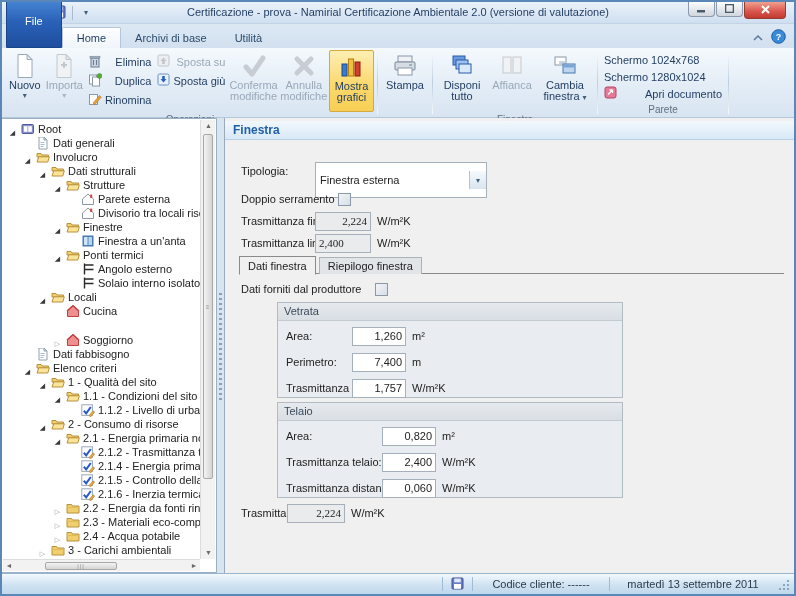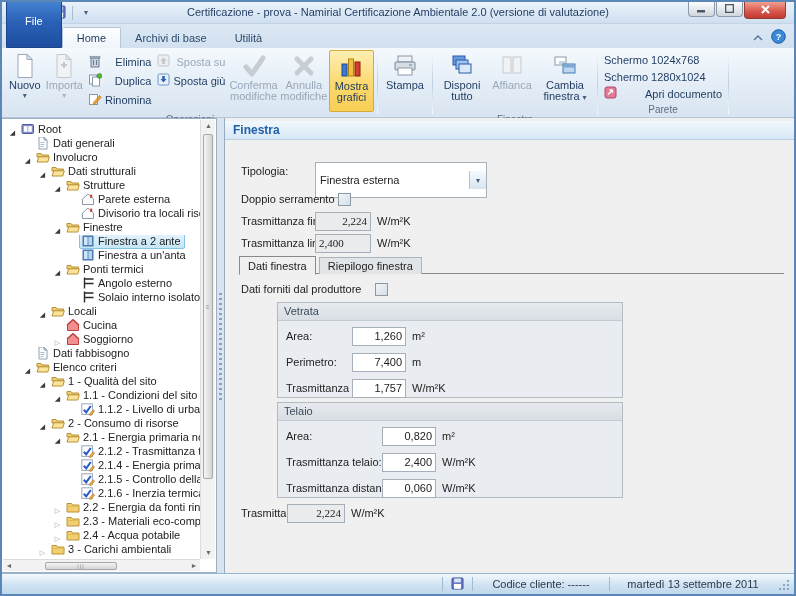--- a/index.html
+++ b/index.html
@@ -442,41 +442,28 @@
                 <svg width="14" height="14">
                   <path d="M1 3.5 h4 l1 1.5 h6.5 v2 H1 z" fill="#f2cf6e" stroke="#b8923a"></path>
                   <path d="M1 12 L2.8 6.8 h10.5 L11.8 12 z" fill="#fbe49a" stroke="#b8923a"></path>
                 </svg>
               </span>
               <span>Finestre</span>
             </span>
           </div>
           <div class="tree-row" style="padding-left: 62px;">
             <span class="tw"></span>
-            <span class="tlbl selected">
+            <span class="tlbl">
               <span class="ticon">
                 <svg width="14" height="14">
                   <rect x="1.5" y="1.5" width="11" height="11" fill="#4a7ab0"></rect>
                   <rect x="3" y="3" width="3.6" height="8" fill="#cfe6f8"></rect>
                   <rect x="7.4" y="3" width="3.6" height="8" fill="#b4d6f0"></rect>
                 </svg>
               </span>
-              <span>Finestra a 2 ante</span>
-            </span>
-          </div>
-          <div class="tree-row" style="padding-left: 62px;">
-            <span class="tw"></span>
-            <span class="tlbl">
-              <span class="ticon">
-                <svg width="14" height="14">
-                  <rect x="1.5" y="1.5" width="11" height="11" fill="#4a7ab0"></rect>
-                  <rect x="3" y="3" width="3.6" height="8" fill="#cfe6f8"></rect>
-                  <rect x="7.4" y="3" width="3.6" height="8" fill="#b4d6f0"></rect>
-                </svg>
-              </span>
               <span>Finestra a un'anta</span>
             </span>
           </div>
           <div class="tree-row" style="padding-left: 47px;">
             <span class="tw">◢</span>
             <span class="tlbl">
               <span class="ticon">
                 <svg width="14" height="14">
                   <path d="M1 3.5 h4 l1 1.5 h6.5 v2 H1 z" fill="#f2cf6e" stroke="#b8923a"></path>
                   <path d="M1 12 L2.8 6.8 h10.5 L11.8 12 z" fill="#fbe49a" stroke="#b8923a"></path>
@@ -524,21 +511,21 @@
             <span class="tlbl">
               <span class="ticon">
                 <svg width="14" height="14">
                   <path d="M1.5 7 L7 2 L12.5 7 V12.5 H1.5 z" fill="#ef8f8f" stroke="#c04040"></path>
                   <path d="M1 7 L7 1.6 L13 7" fill="none" stroke="#c04040" stroke-width="1.4"></path>
                 </svg>
               </span>
               <span>Cucina</span>
             </span>
           </div>
-          <div class="tree-row" style="padding-left: 47px;">
+          <div class="tree-row" style="padding-left: 47px; margin-top: 15px;">
             <span class="tw closed">▷</span>
             <span class="tlbl">
               <span class="ticon">
                 <svg width="14" height="14">
                   <path d="M1.5 7 L7 2 L12.5 7 V12.5 H1.5 z" fill="#ef8f8f" stroke="#c04040"></path>
                   <path d="M1 7 L7 1.6 L13 7" fill="none" stroke="#c04040" stroke-width="1.4"></path>
                 </svg>
               </span>
               <span>Soggiorno</span>
             </span>

